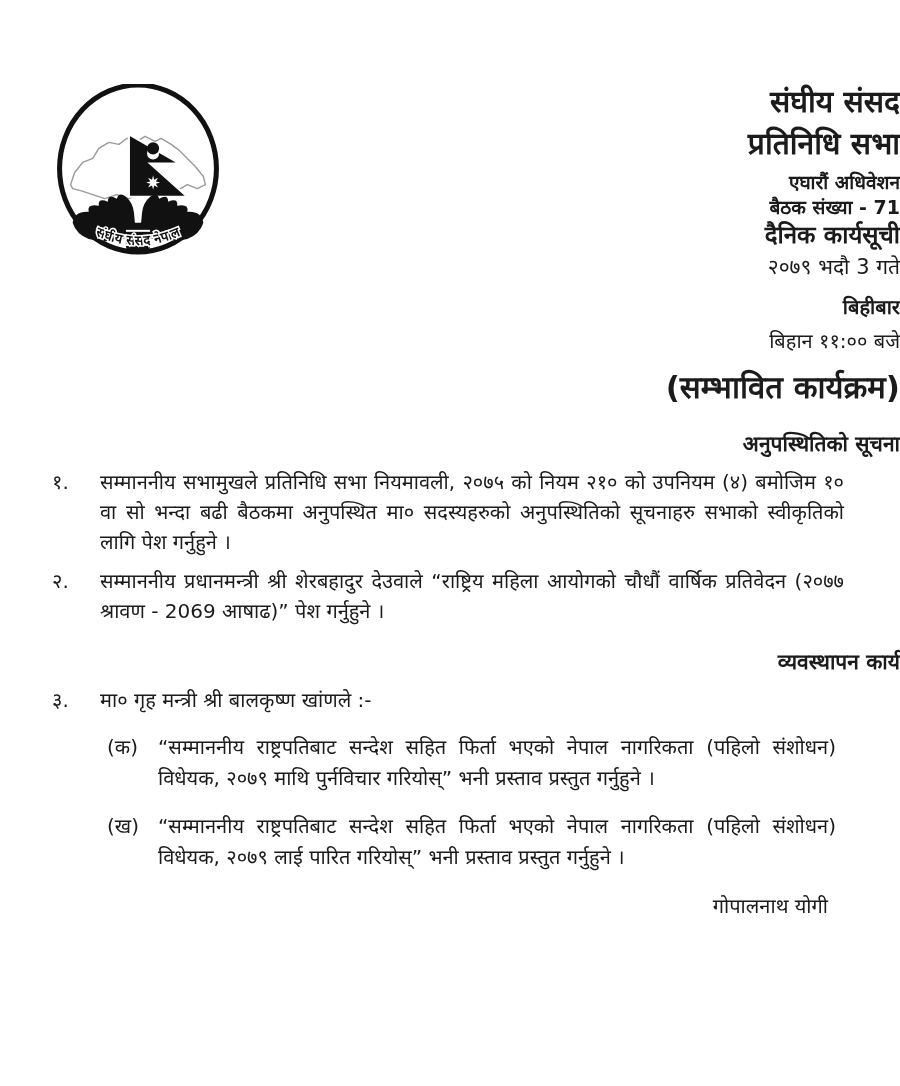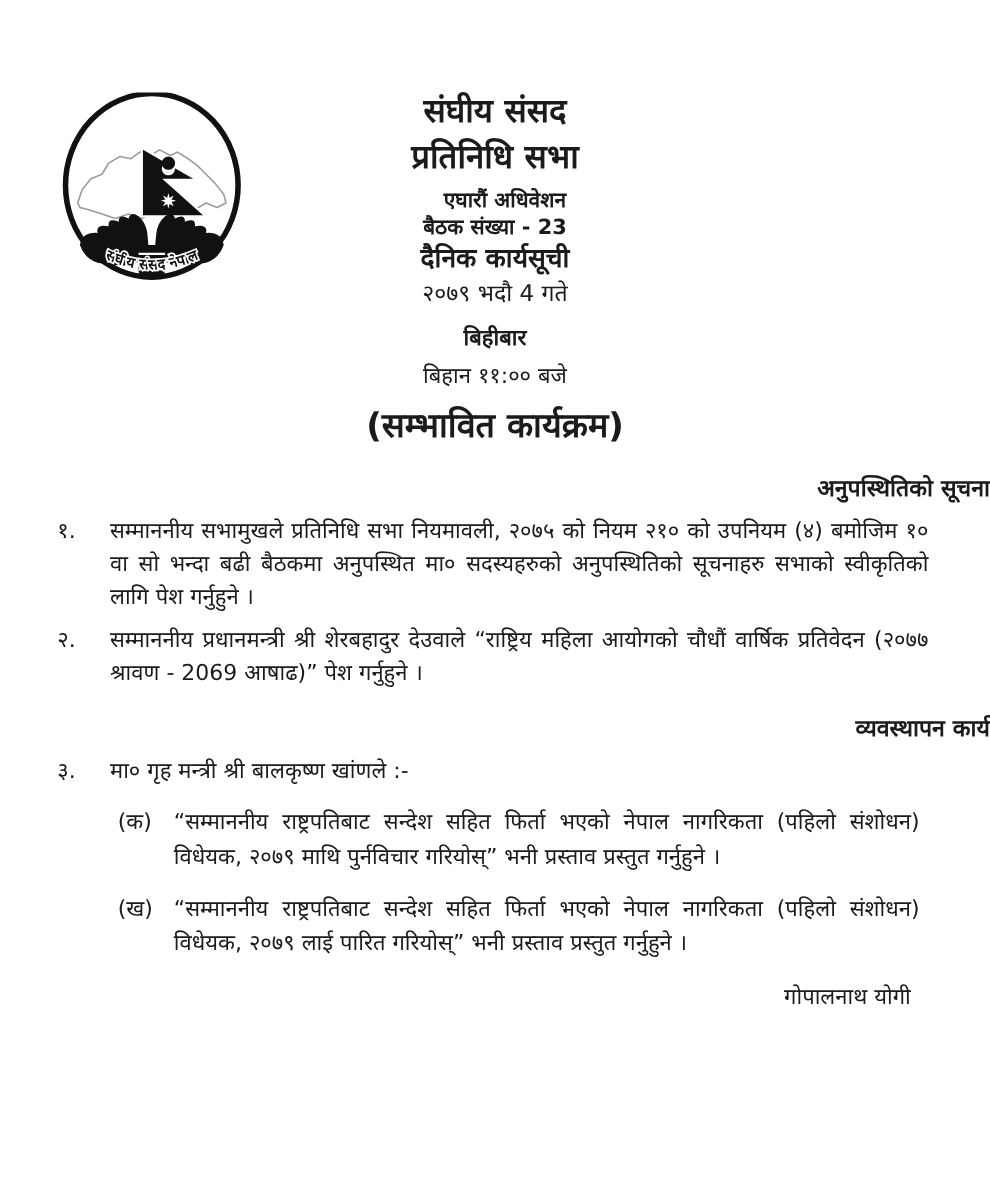--- a/index.html
+++ b/index.html
@@ -12,21 +12,21 @@
     color:#1b1b1b;
     font-family:"DejaVu Sans", sans-serif;
     overflow:hidden;
   }
   
   .emblem {
     position:absolute; left:52px; top:84px;
     width:172px; height:176px;
   }
   
-  .header { padding-top:82px; text-align:center; }
+  .header { padding-top:82px; text-align:right; }
   .t1a { font-size:30px; font-weight:bold; line-height:40px; }
   .t1b { font-size:30px; font-weight:bold; line-height:44px; }
   .t2  { font-size:19px; font-weight:bold; line-height:25px; }
   .t2a { margin-top:4px;padding-left:18px; }
   .t3  { font-size:24px; font-weight:bold; line-height:31px; }
   .t4  { font-size:21px; line-height:29px; margin-top:2px; }
   .t5  { font-size:20px; font-weight:bold; line-height:26px; margin-top:12px; }
   .t6  { font-size:20px; line-height:26px; margin-top:8px; }
   .t7  { font-size:31px; font-weight:bold; line-height:42px; margin-top:12px; }
   
@@ -92,23 +92,23 @@
       <text font-size="13" font-weight="bold" fill="#111" style="paint-order:stroke; stroke:#fff; stroke-width:3px;">
         <textPath href="#cap-arc" startOffset="50%" text-anchor="middle">संघीय संसद नेपाल</textPath>
       </text>
     </svg>
   </div>
 
   <div class="header">
     <div class="t1a">संघीय संसद</div>
     <div class="t1b">प्रतिनिधि सभा</div>
     <div class="t2 t2a">एघारौं अधिवेशन</div>
-    <div class="t2">बैठक संख्या - 23</div>
+    <div class="t2">बैठक संख्या - 71</div>
     <div class="t3">दैनिक कार्यसूची</div>
-    <div class="t4">२०७९ भदौ 4 गते</div>
+    <div class="t4">२०७९ भदौ 3 गते</div>
     <div class="t5">बिहीबार</div>
     <div class="t6">बिहान ११:०० बजे</div>
     <div class="t7">(सम्भावित कार्यक्रम)</div>
   </div>
 
   <div class="sec-heading">अनुपस्थितिको सूचना</div>
   <div class="item">
     <span class="num">१.</span>
     <span>सम्माननीय सभामुखले प्रतिनिधि सभा नियमावली, २०७५ को नियम २१० को उपनियम (४) बमोजिम १० वा सो भन्दा बढी बैठकमा अनुपस्थित मा० सदस्यहरुको अनुपस्थितिको सूचनाहरु सभाको स्वीकृतिको लागि पेश गर्नुहुने ।</span>
   </div>

